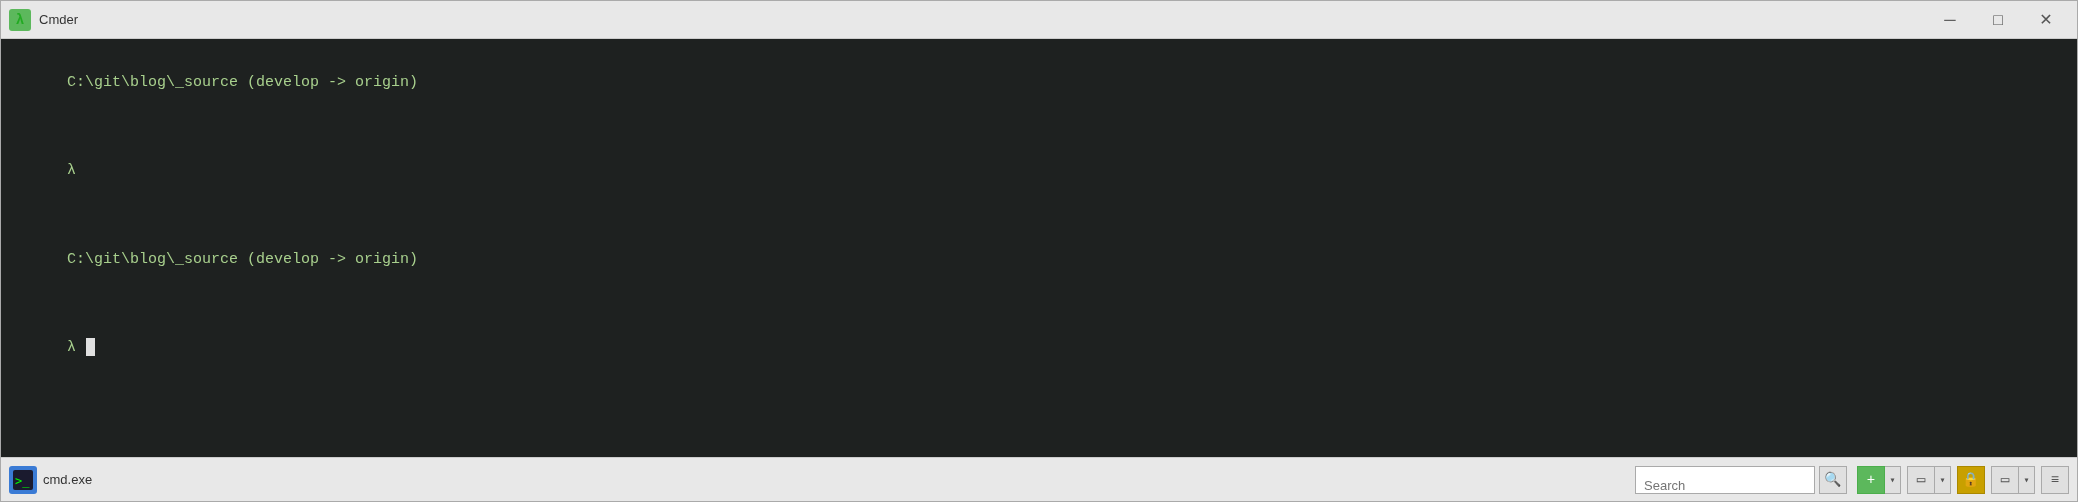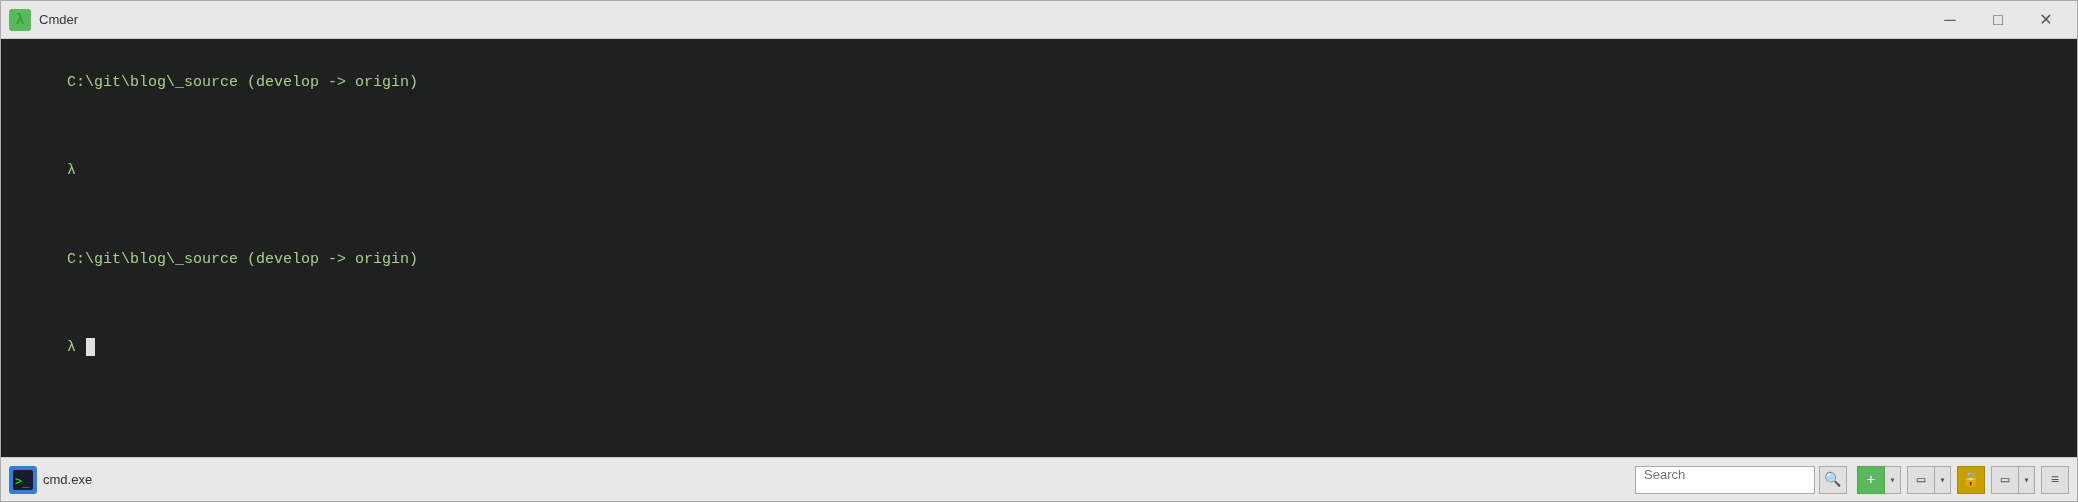--- a/index.html
+++ b/index.html
@@ -144,21 +144,21 @@
 
     .statusbar-search-area {
       display: flex;
       align-items: center;
       gap: 4px;
       margin-right: 4px;
     }
 
     .search-box {
       display: flex;
-      align-items: flex-start;
+      align-items: flex-end;
       background: #fff;
       border: 1px solid #aaa;
       height: 28px;
       padding: 0 8px;
       min-width: 180px;
     }
 
     .search-box input {
       border: none;
       background: transparent;

